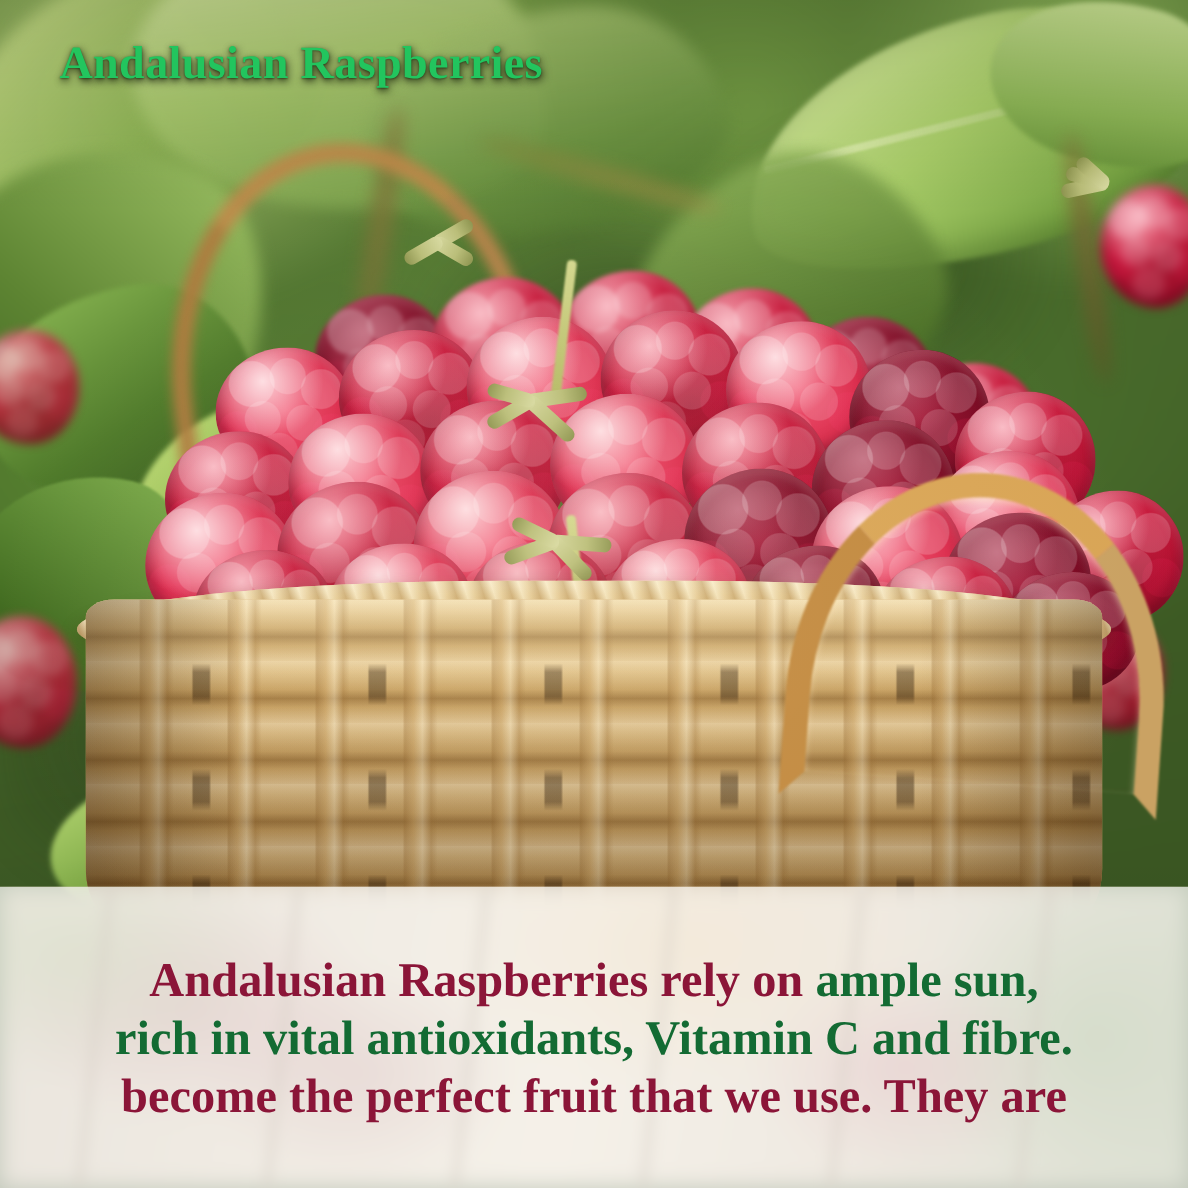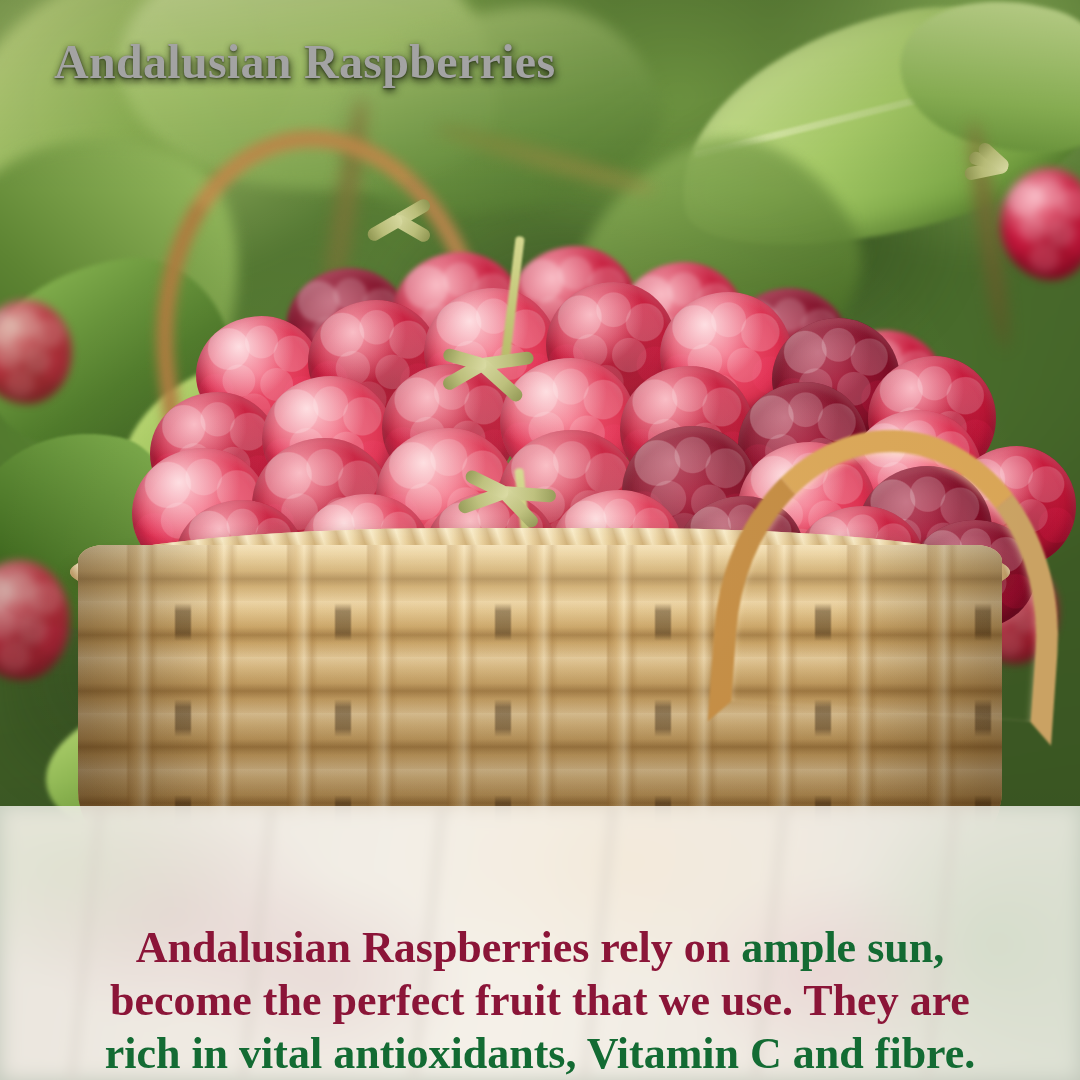--- a/index.html
+++ b/index.html
@@ -267,23 +267,23 @@
       linear-gradient(180deg, rgba(0,0,0,.10) 0%, rgba(0,0,0,0) 18%,
                               rgba(0,0,0,0) 72%, rgba(20,14,4,.16) 100%);
     pointer-events: none;
   }
 
   
   .title {
     position: absolute;
     left: 54px;
     top: 34px;
-    font-size: 48px;
+    font-size: 42px;
     font-weight: bold;
-    color: #a3a3a3;
+    color: #22c55e;
     letter-spacing: .3px;
     text-shadow:
       0 3px 6px rgba(20,30,10,.55),
       0 1px 2px rgba(20,30,10,.55),
       2px 3px 9px rgba(0,0,0,.40);
     white-space: nowrap;
   }
 
   
   .caption {
@@ -330,21 +330,21 @@
     position: absolute;
     inset: 0;
     background: rgba(255,255,255,.70);
   }
   .caption-text {
     position: absolute;
     inset: 0;
     display: flex;
     flex-direction: column;
     align-items: center;
-    justify-content: flex-end;
+    justify-content: center;
     text-align: center;
     font-size: 44px;
     font-weight: bold;
     line-height: 53px;
     padding: 0 22px;
   }
   .caption-line { white-space: nowrap; }
   .cl-maroon { color: #8b1538; }
   .cl-green  { color: #136b33; }
 </style>
@@ -513,21 +513,21 @@
       
       
     </div>
     <div class="caption-wash"></div>
 
     <div class="caption-text">
       <div class="caption-line">
         <span class="cl-maroon">Andalusian Raspberries rely on </span><span class="cl-green">ample sun,</span>
       </div>
       <div class="caption-line">
-        <span class="cl-maroon">become the perfect fruit that we use. They are</span>
+        <span class="cl-green">rich in vital antioxidants, Vitamin C and fibre.</span>
       </div>
       <div class="caption-line">
-        <span class="cl-green">rich in vital antioxidants, Vitamin C and fibre.</span>
+        <span class="cl-maroon">become the perfect fruit that we use. They are</span>
       </div>
     </div>
   </div>
 
 </div>
 
 </body></html>

